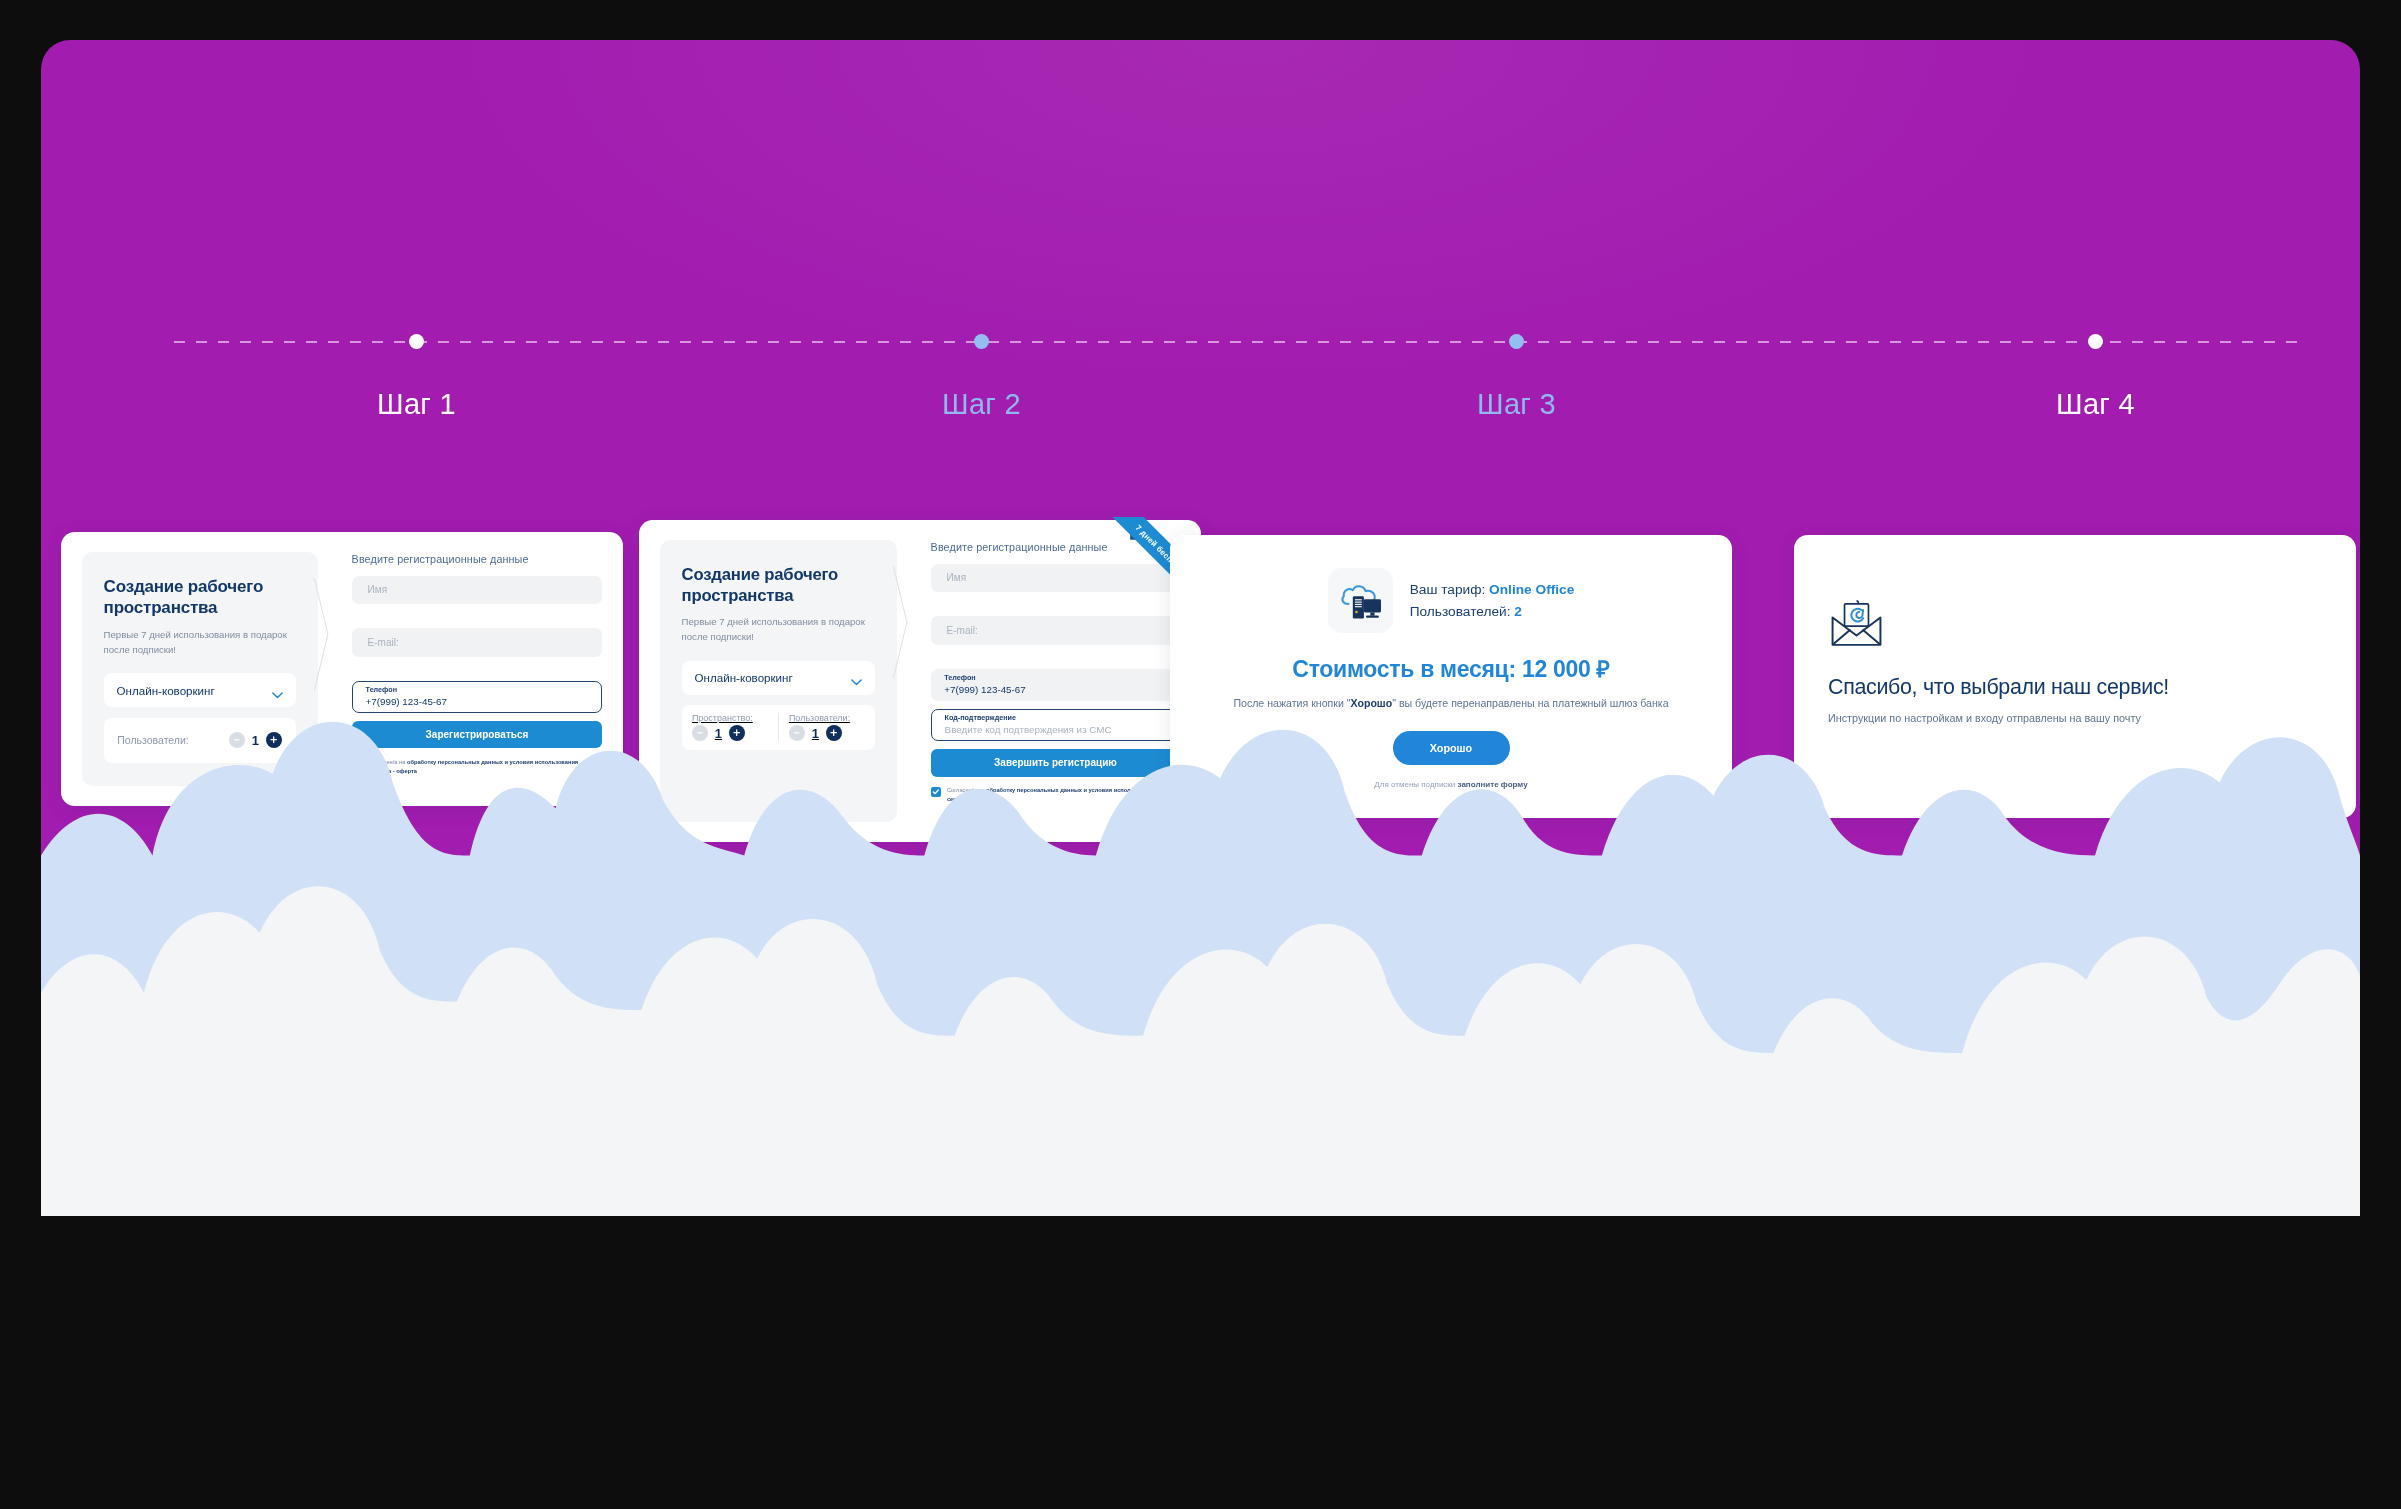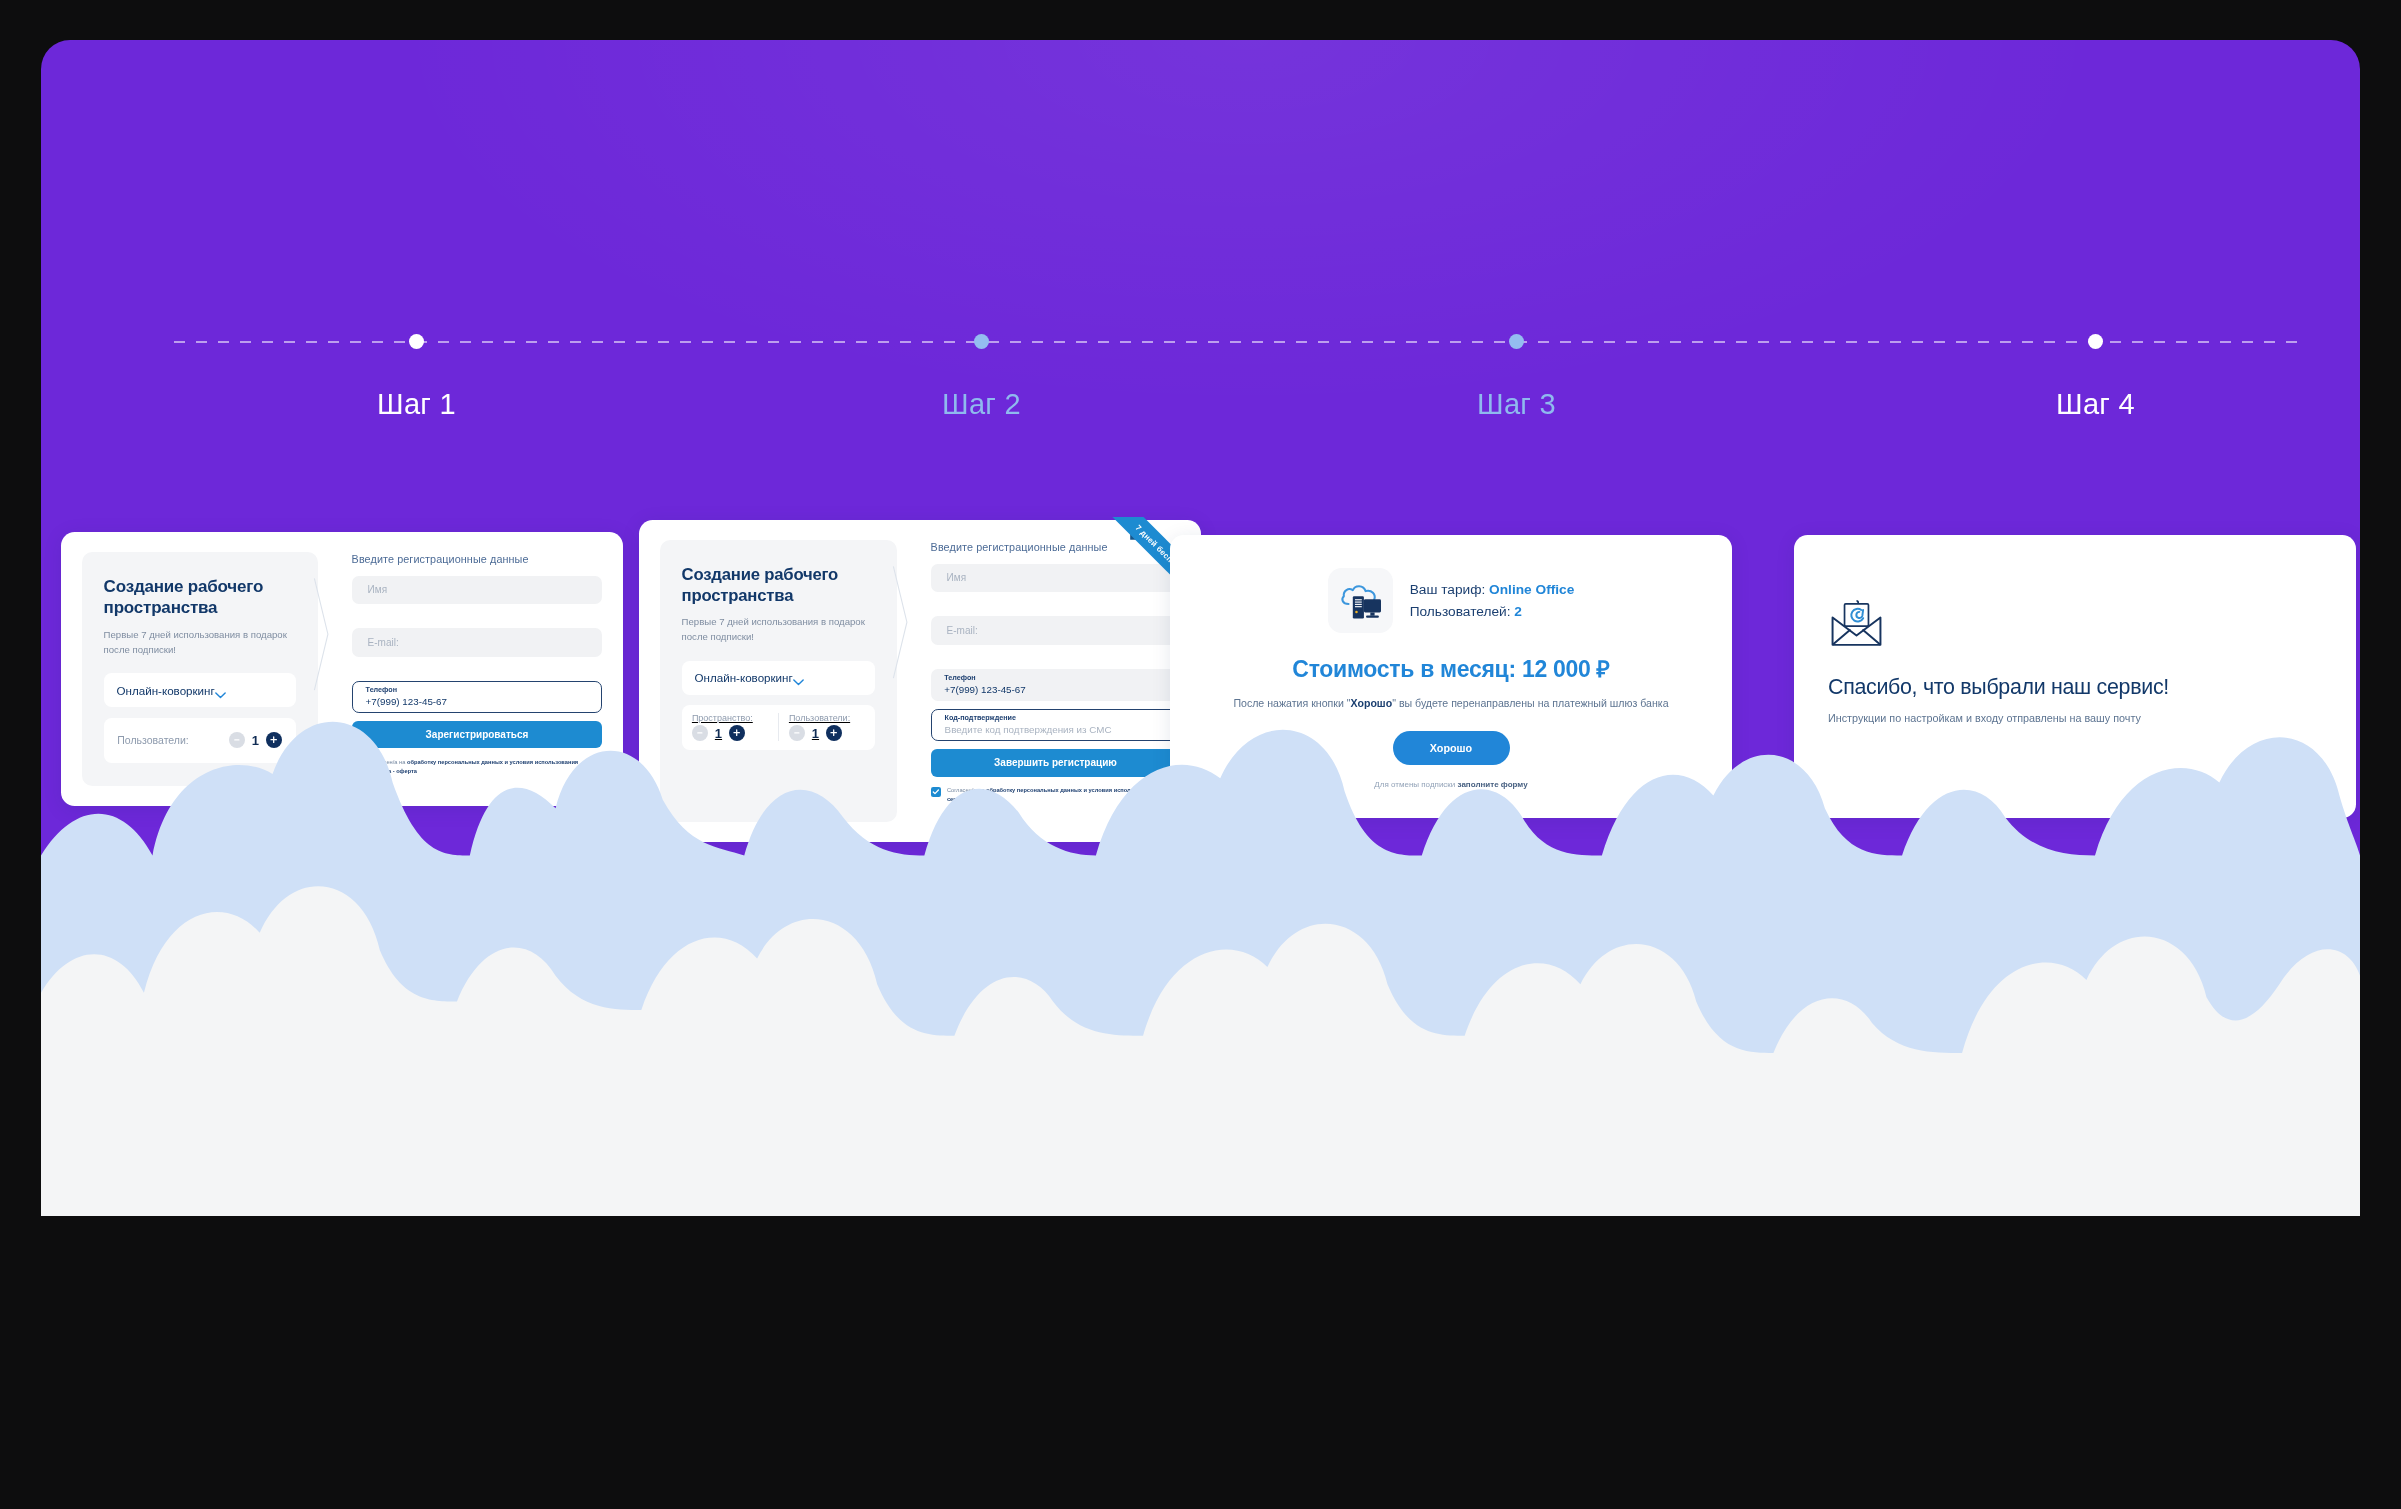--- a/index.html
+++ b/index.html
@@ -20,21 +20,21 @@
     background: #0d0d0e;
   }
 
   
   .blue-panel {
     position: absolute;
     left: 41px;
     top: 40px;
     width: 2319px;
     height: 1176px;
-    background: #6d28d9;
+    background: #a21caf;
     border-radius: 29px 29px 0 0;
     overflow: hidden;
   }
 
   .panel-glow {
     position: absolute;
     left: 0; top: 0; right: 0; height: 772px;
     background: radial-gradient(ellipse 1201px 515px at 52% 0%, rgba(255,255,255,0.055), rgba(255,255,255,0) 72%);
     pointer-events: none;
   }
@@ -138,20 +138,21 @@
   }
 
   .select-box {
     margin-top: 16.3px;
     height: 34px;
     background: #ffffff;
     border-radius: 7.7px;
     display: flex;
     align-items: center;
     padding: 0 13px;
+    justify-content: space-between;
   }
   .select-box .sel-text {
     font-size: 11.6px;
     color: #123869;
     font-weight: 400;
   }
   .chev { width: 11px; height: 6.9px; flex: 0 0 auto; }
 
   .stepper-box {
     margin-top: 10.3px;

